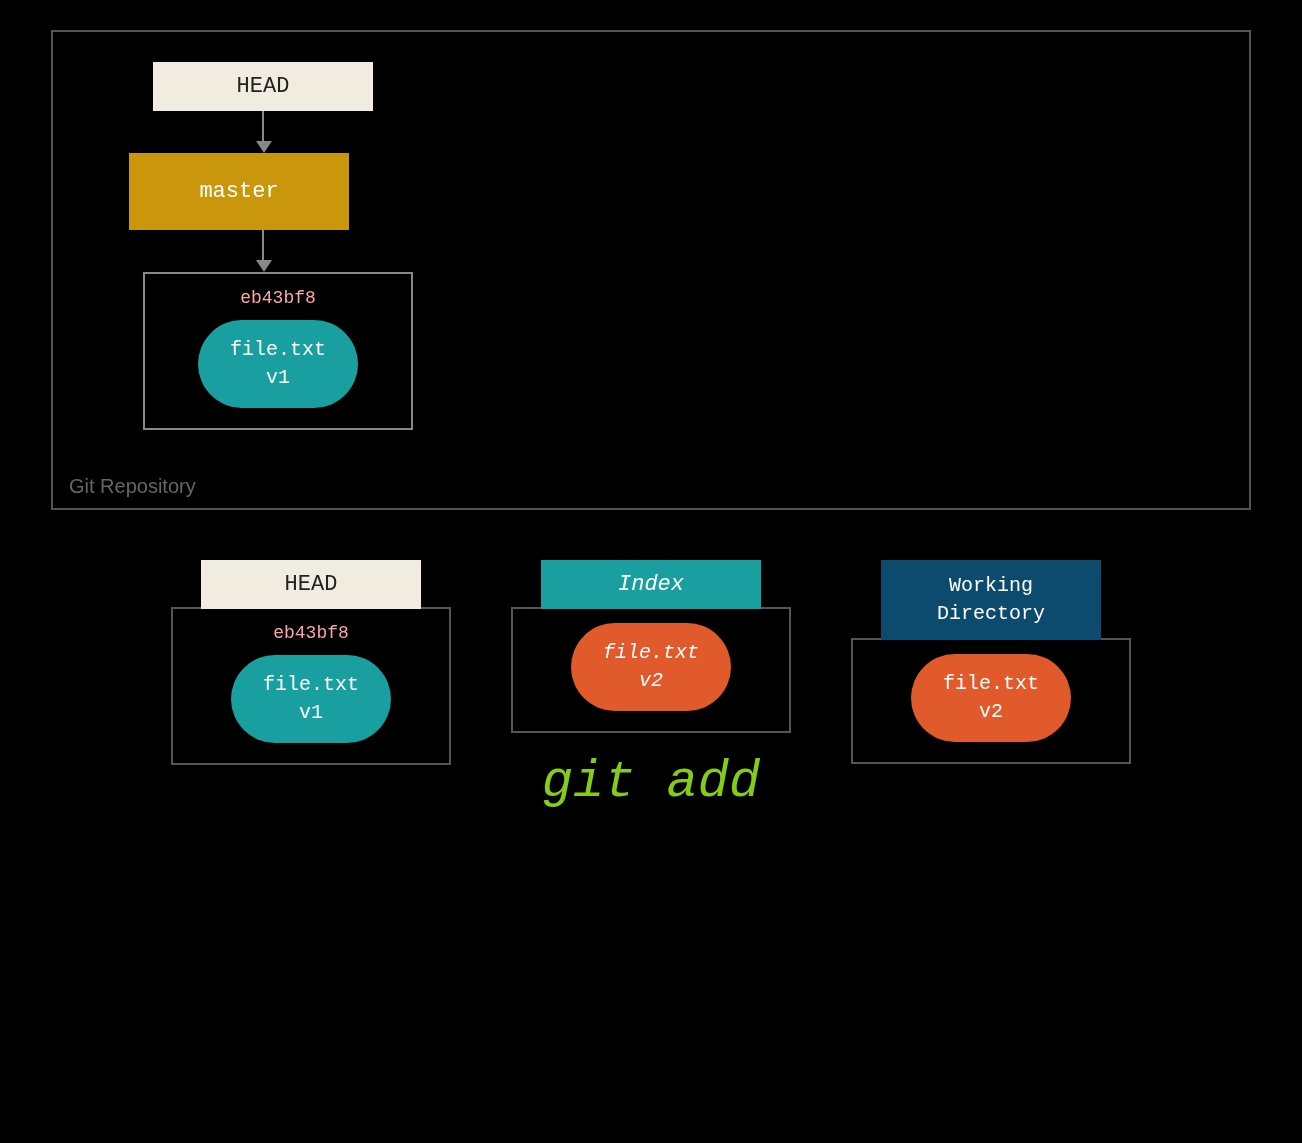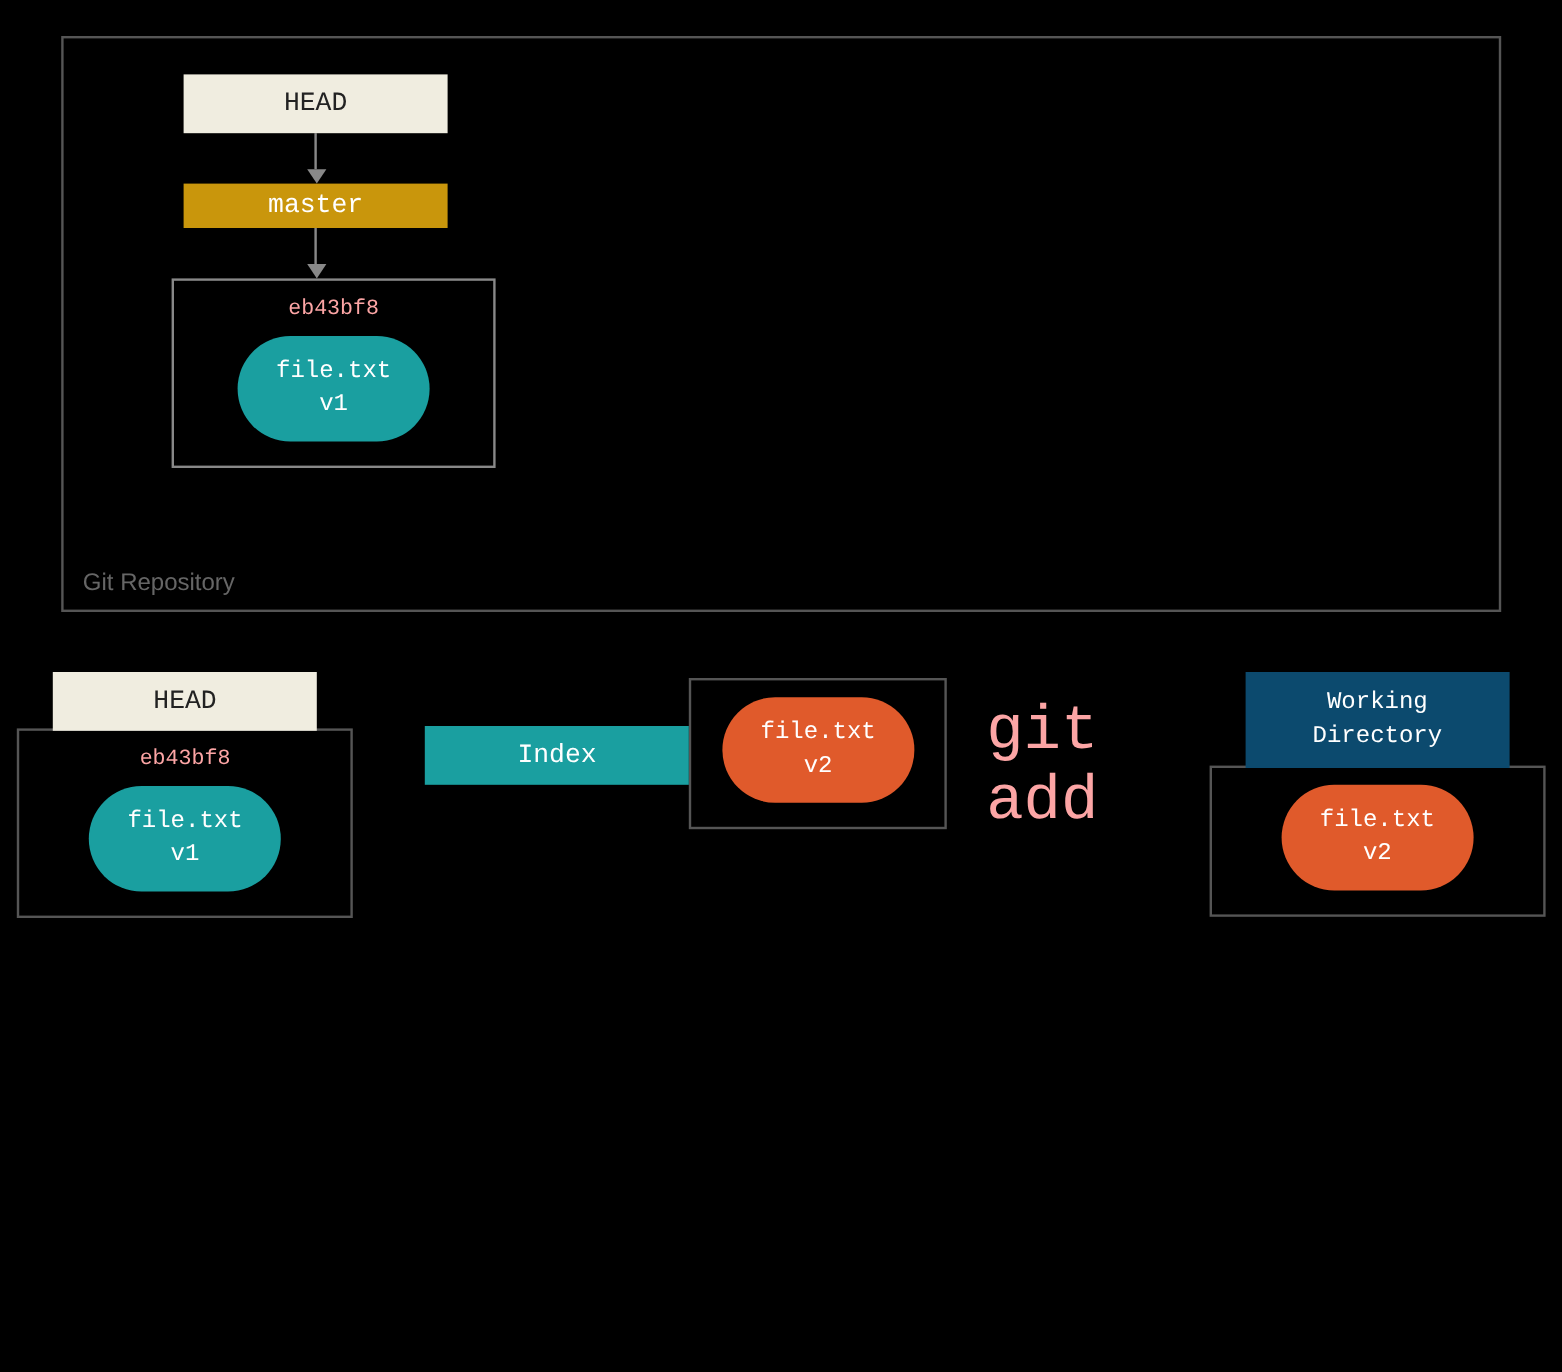--- a/index.html
+++ b/index.html
@@ -65,27 +65,27 @@
       border-left: 8px solid transparent;
       border-right: 8px solid transparent;
       border-top: 12px solid #888;
       margin-left: 163px;
     }
 
     
     .master-box {
       background-color: #c9960c;
       color: #fff;
-      padding: 6px 40px;
+      padding: 26px 40px;
       font-size: 22px;
       font-family: 'Courier New', Courier, monospace;
       display: inline-block;
       min-width: 220px;
       text-align: center;
-      margin-left: 60px;
+      margin-left: 36px;
     }
 
     
     .connector-v2 {
       width: 2px;
       background-color: #888;
       margin-left: 169px;
       height: 30px;
     }
 
@@ -211,33 +211,34 @@
       display: flex;
       flex-direction: column;
       align-items: center;
       margin-top: -2px;
       position: relative;
       z-index: 1;
     }
 
     
     .git-add-label {
-      color: #fca5a5;
+      color: #84cc16;
       font-size: 52px;
       font-family: 'Courier New', Courier, monospace;
       font-weight: normal;
       text-align: center;
       margin-top: 20px;
     }
 
     
     .bottom-center-col {
       display: flex;
-      flex-direction: row;
-      align-items: center;
+      flex-direction: column;
+      align-items: center;
+      font-style: italic;
     }
   </style>
 </head>
 <body>
 
 <div class="git-repo-container">
 
   
   <div class="head-box">
     <span>HEAD</span>

